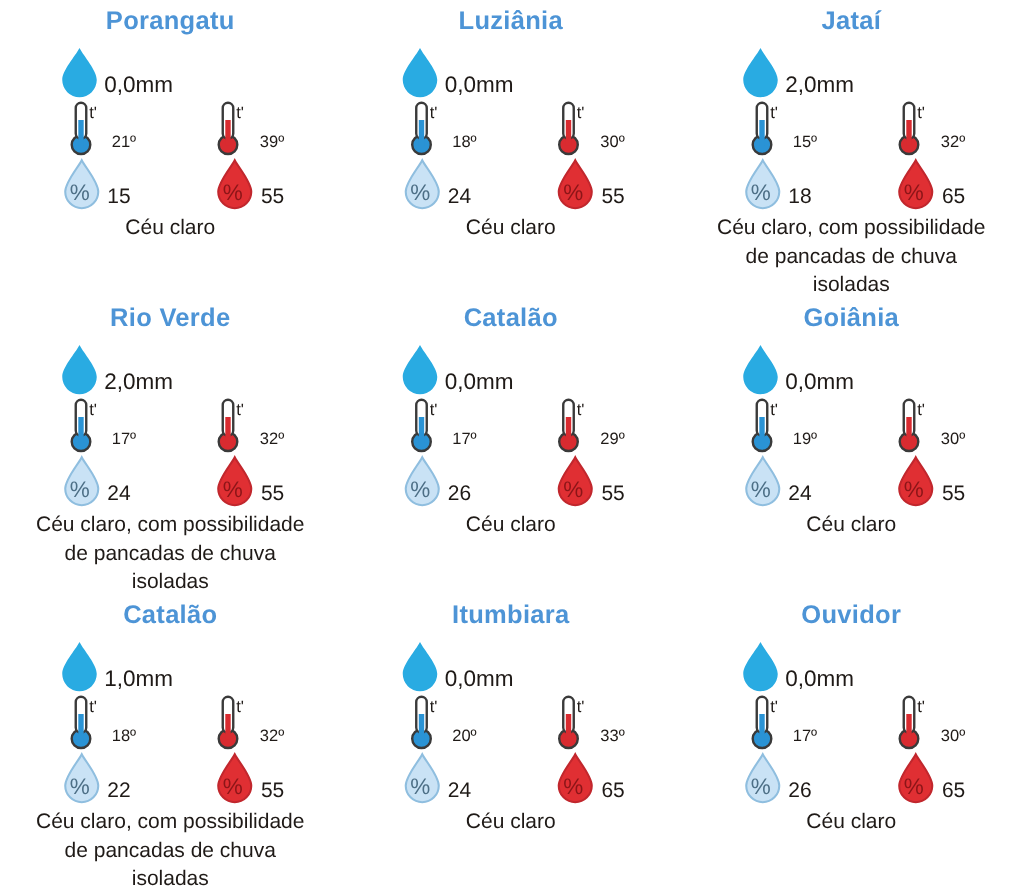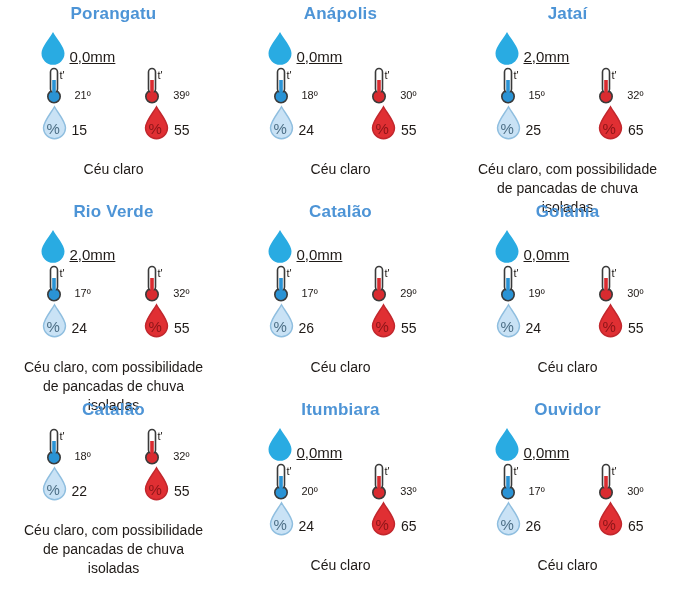--- a/index.html
+++ b/index.html
@@ -34,21 +34,21 @@
     width: 152px;
     display: flex;
     flex-direction: column;
     align-items: flex-start;
   }
   .precip-row {
     display: flex;
     align-items: flex-end;
     margin-left: 0px;
   }
-  .precip-value { font-size: 15px; margin-left: 2px; padding-bottom: 1px; text-decoration: underline; }
+  .precip-value { font-size: 15px; margin-left: 2px; padding-bottom: 1px; }
   .temp-row {
     display: flex;
     justify-content: space-between;
     width: 146px;
     margin-left: 6px;
     margin-top: 1px;
   }
   .temp-group { display: flex; align-items: flex-end; }
   .temp-value { font-size: 11px; padding-bottom: 3px; margin-left: 1px; }
   .humid-row {
@@ -56,21 +56,21 @@
     justify-content: space-between;
     width: 150px;
     margin-left: 2px;
     margin-top: 1px;
   }
   .humid-group { display: flex; align-items: flex-end; }
   .humid-value { font-size: 14px; margin-left: 3px; padding-bottom: 3px; }
   .condition {
     align-self: center;
     width: 182px;
-    margin-top: 19px;
+    margin-top: 1px;
     font-size: 14px;
     line-height: 19px;
     text-align: center;
   }
   svg { display: block; }
   .rain-drop-fill { fill: var(--rain-drop, #29abe2); }
   .thermo-min-fill { fill: var(--thermo-min, #2a93d5); }
   .thermo-max-fill { fill: var(--thermo-max, #d92b30); }
   .thermo-outline { fill: #ffffff; stroke: #3a3a3a; stroke-width: 1.6; }
   .thermo-bulb-min { fill: var(--thermo-min, #2a93d5); stroke: #3a3a3a; stroke-width: 1.6; }
@@ -132,21 +132,21 @@
           </svg>
           <span class="humid-value">55</span>
         </div>
       </div>
 
       <div class="condition">Céu claro</div>
     </div>
   </div>
 
   <div class="cell">
-    <div class="title">Anápolis</div>
+    <div class="title">Luziânia</div>
     <div class="content">
 
       <div class="precip-row">
         <svg width="30" height="35" viewBox="0 0 30 35">
           <path class="rain-drop-fill" d="M15 1 C12.2 6.5 3.5 15.8 3.5 22.3 a11.5 11.5 0 0 0 23 0 C26.5 15.8 17.8 6.5 15 1 Z"></path>
         </svg>
         <span class="precip-value">0,0mm</span>
       </div>
 
       <div class="temp-row">
@@ -222,21 +222,21 @@
           <span class="temp-value">32º</span>
         </div>
       </div>
 
       <div class="humid-row">
         <div class="humid-group">
           <svg width="29" height="36" viewBox="0 0 29 36">
             <path class="humid-min-shape" d="M14.5 1.8 C11.8 7 3.5 16.3 3.5 22.8 a11 11 0 0 0 22 0 C25.5 16.3 17.2 7 14.5 1.8 Z"></path>
             <text class="pct-min" x="6.5" y="28.5">%</text>
           </svg>
-          <span class="humid-value">25</span>
+          <span class="humid-value">18</span>
         </div>
         <div class="humid-group">
           <svg width="29" height="36" viewBox="0 0 29 36">
             <path class="humid-max-shape" d="M14.5 1.8 C11.8 7 3.5 16.3 3.5 22.8 a11 11 0 0 0 22 0 C25.5 16.3 17.2 7 14.5 1.8 Z"></path>
             <text class="pct-max" x="6.5" y="28.5">%</text>
           </svg>
           <span class="humid-value">65</span>
         </div>
       </div>
 
@@ -400,20 +400,26 @@
       </div>
 
       <div class="condition">Céu claro</div>
     </div>
   </div>
 
   <div class="cell">
     <div class="title">Catalão</div>
     <div class="content">
 
+      <div class="precip-row">
+        <svg width="30" height="35" viewBox="0 0 30 35">
+          <path class="rain-drop-fill" d="M15 1 C12.2 6.5 3.5 15.8 3.5 22.3 a11.5 11.5 0 0 0 23 0 C26.5 15.8 17.8 6.5 15 1 Z"></path>
+        </svg>
+        <span class="precip-value">1,0mm</span>
+      </div>
 
       <div class="temp-row">
         <div class="temp-group">
           <svg width="30" height="37" viewBox="0 0 30 37">
             <circle class="thermo-bulb-min" cx="10" cy="29.5" r="6.2"></circle>
             <rect class="thermo-outline" x="6.5" y="1.5" width="7" height="24" rx="3.5"></rect>
             <rect class="thermo-min-fill" x="8.2" y="13" width="3.6" height="17"></rect>
             <text class="thermo-label" x="15.5" y="11.5">t'</text>
           </svg>
           <span class="temp-value">18º</span>

